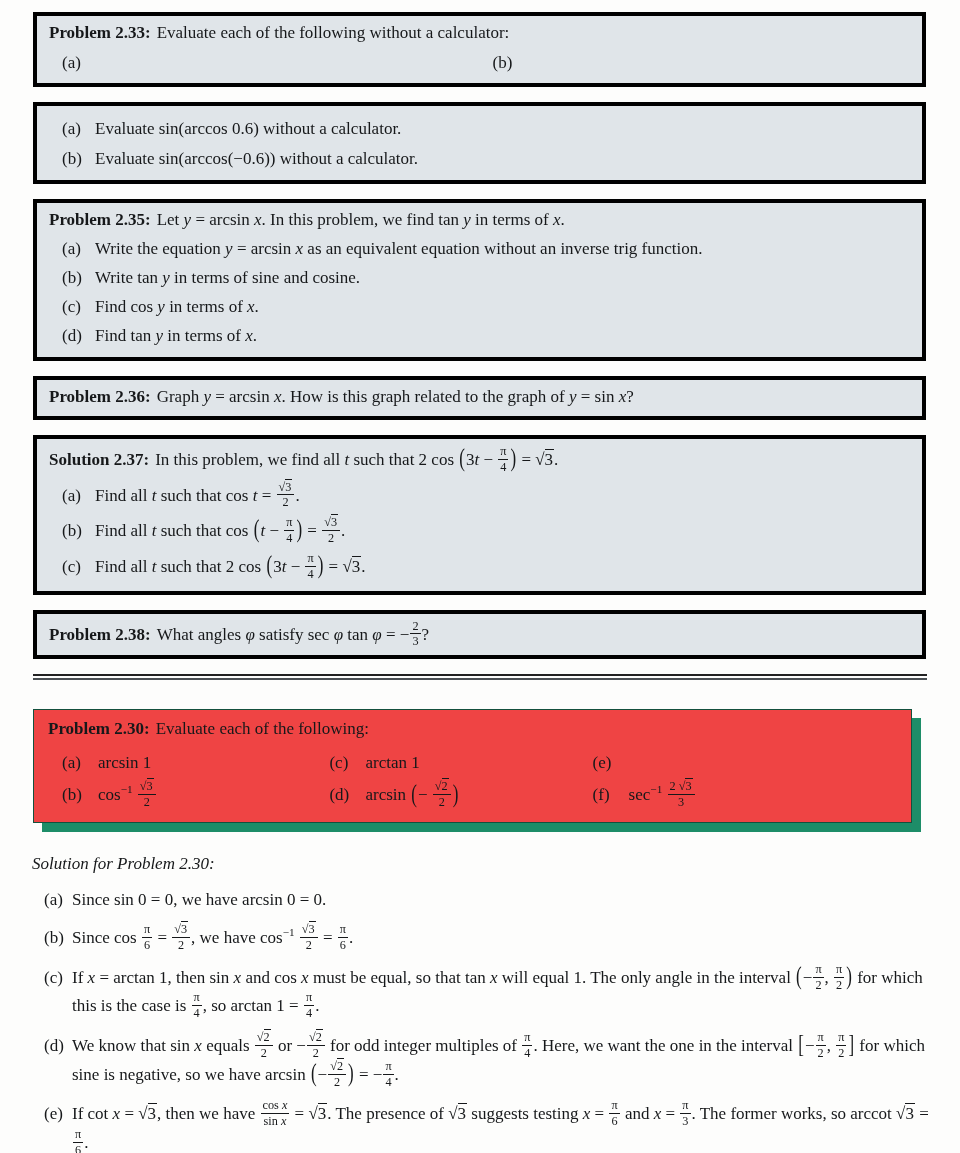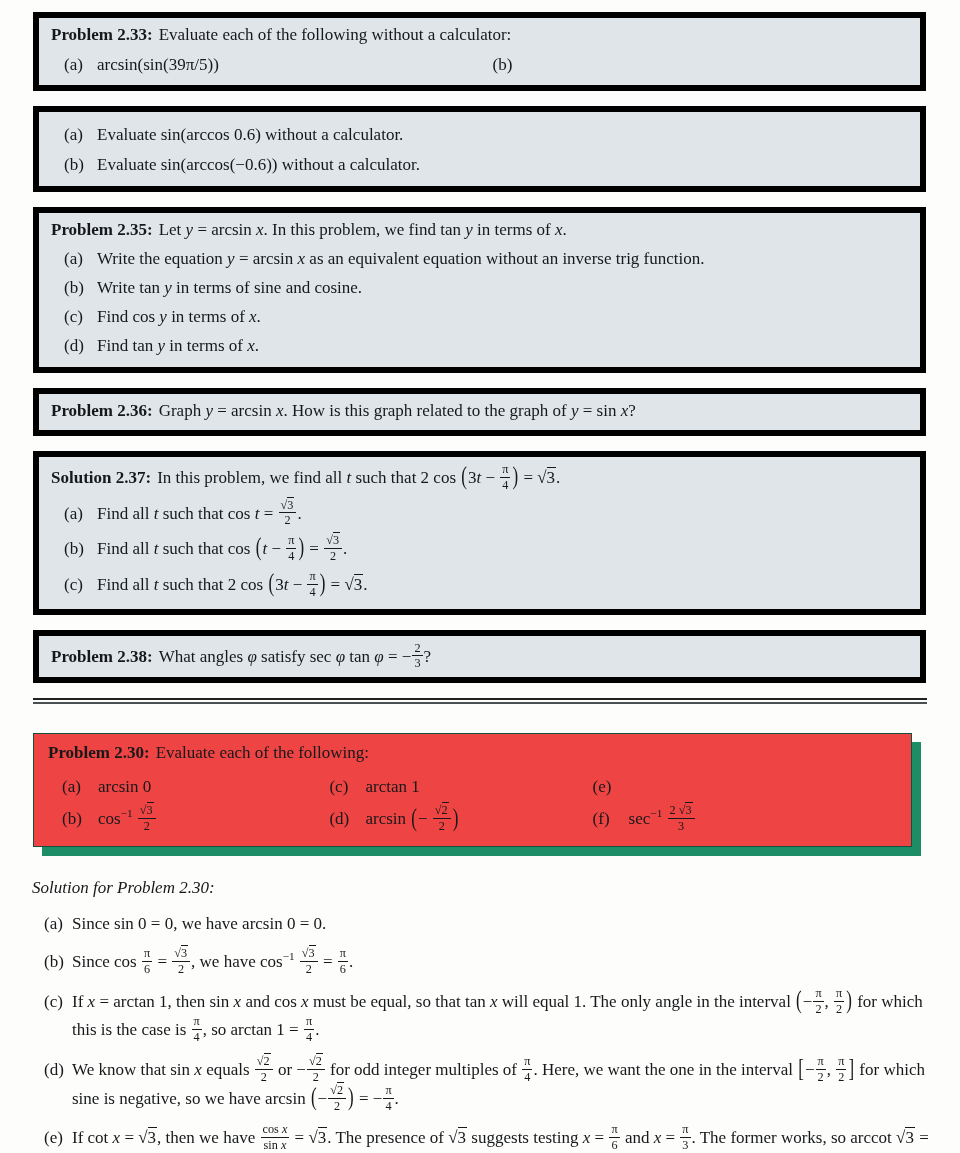--- a/index.html
+++ b/index.html
@@ -10,21 +10,21 @@
     padding:12px 0 24px;
     background:#fdfdfc;
     font-family:"Liberation Serif","DejaVu Serif",serif;
     font-size:17px;
     color:#16181a;
   }
   
   .pbox{
     margin:0 34px 15px 33px;
     background:#e0e5e9;
-    border:6px solid #000000;
+    border:4px solid #000000;
     padding:5px 12px 10px;
     box-sizing:border-box;
   }
   .pbox.compact{padding:5px 12px 7px;}
   .titleline{line-height:1.32;margin:1px 0 0;}
   .blabel{font-weight:bold;}
   .btitle{margin-left:6px;}
   .part-row{display:flex;align-items:baseline;margin-top:7px;line-height:1.3;}
   .plabel{flex:0 0 46px;padding-left:13px;box-sizing:border-box;}
   .ptext{flex:1;padding-right:4px;}
@@ -68,21 +68,20 @@
 </head>
 <body>
 
 <div class="page">
   <section id="problems">
       <div class="pbox">
         <div class="titleline"><span class="blabel">Problem 2.33:</span><span class="btitle">Evaluate each of the following without a calculator:</span></div>
         <div class="grid2">
           <div class="cell">
             <span class="plabel">(a)</span>
-            <span class="ptext">arcsin(sin(39π/5))</span>
           </div>
           <div class="cell">
             <span class="plabel">(b)</span>
           </div>
         </div>
       </div>
       <div class="pbox">
         <div class="part-row">
           <span class="plabel">(a)</span>
           <span class="ptext">Evaluate sin(arccos 0.6) without a calculator.</span>
@@ -133,21 +132,21 @@
         <div class="titleline"><span class="blabel">Problem 2.38:</span><span class="btitle">What angles <i>φ</i> satisfy sec <i>φ</i> tan <i>φ</i> = −<span class="fr"><span class="n">2</span><span class="d">3</span></span>?</span></div>
       </div>
     </section>
   <div class="double-rule"></div>
   <section id="highlight">
       <div class="hbox">
         <div class="titleline"><span class="blabel">Problem 2.30:</span><span class="btitle">Evaluate each of the following:</span></div>
         <div class="grid3">
           <div class="cell">
             <span class="plabel">(a)</span>
-            <span class="ptext">arcsin 0</span>
+            <span class="ptext">arcsin 1</span>
           </div>
           <div class="cell">
             <span class="plabel">(c)</span>
             <span class="ptext">arctan 1</span>
           </div>
           <div class="cell">
             <span class="plabel">(e)</span>
           </div>
           <div class="cell">
             <span class="plabel">(b)</span>

